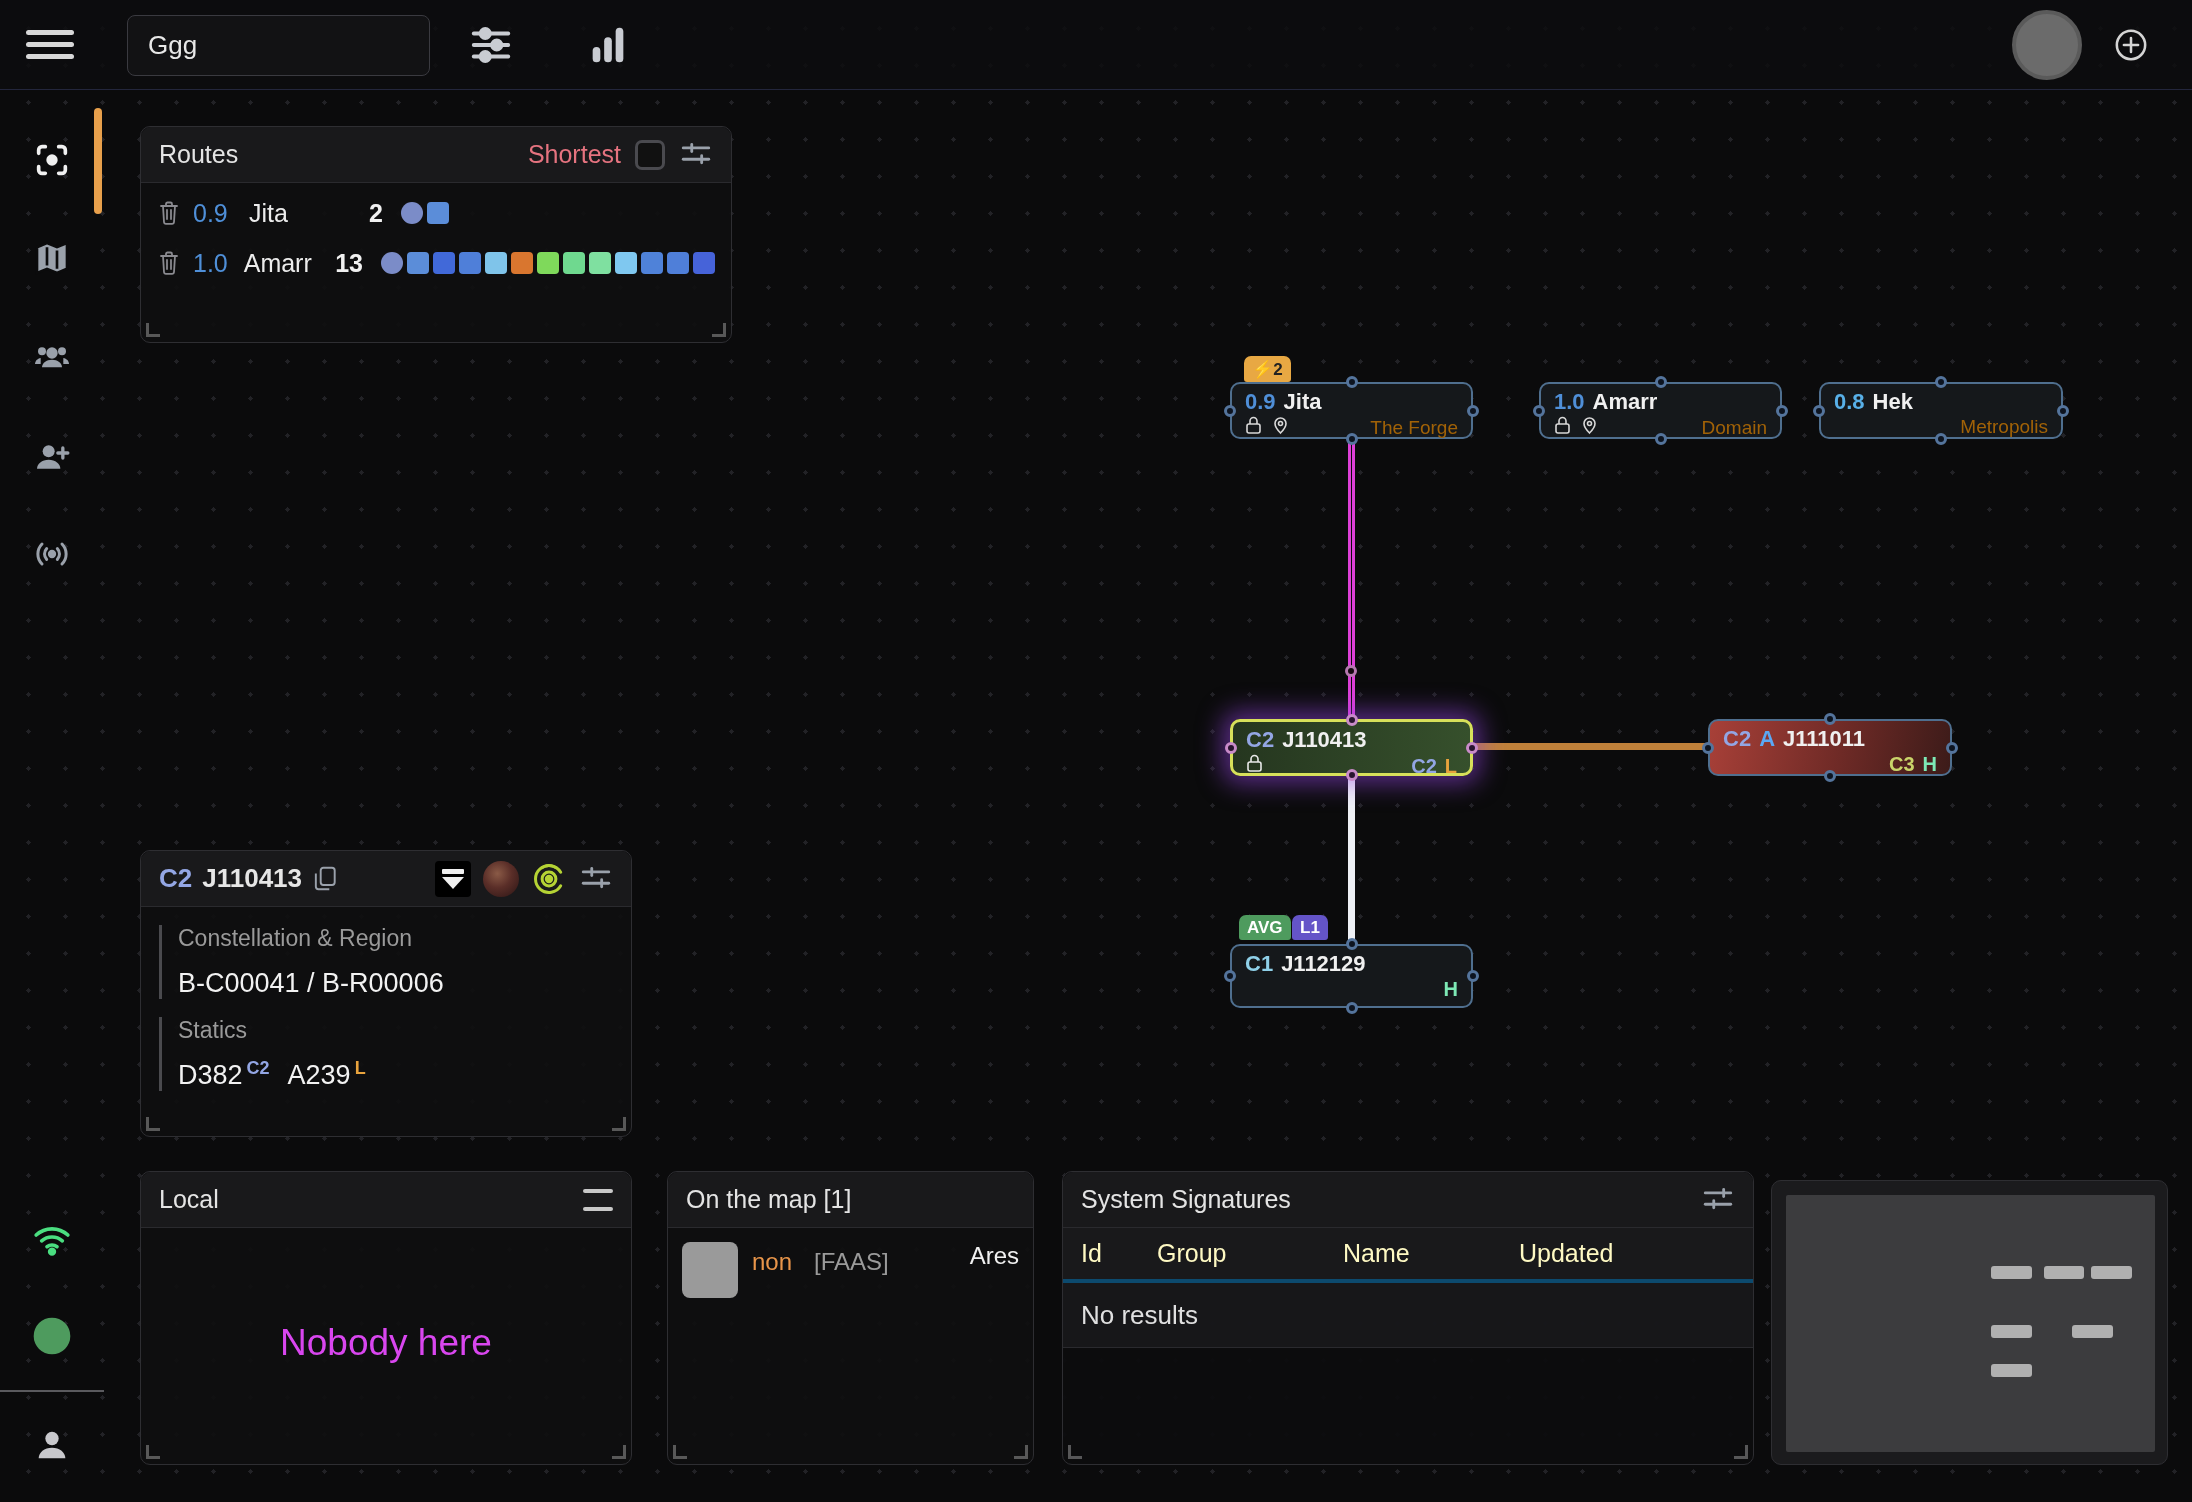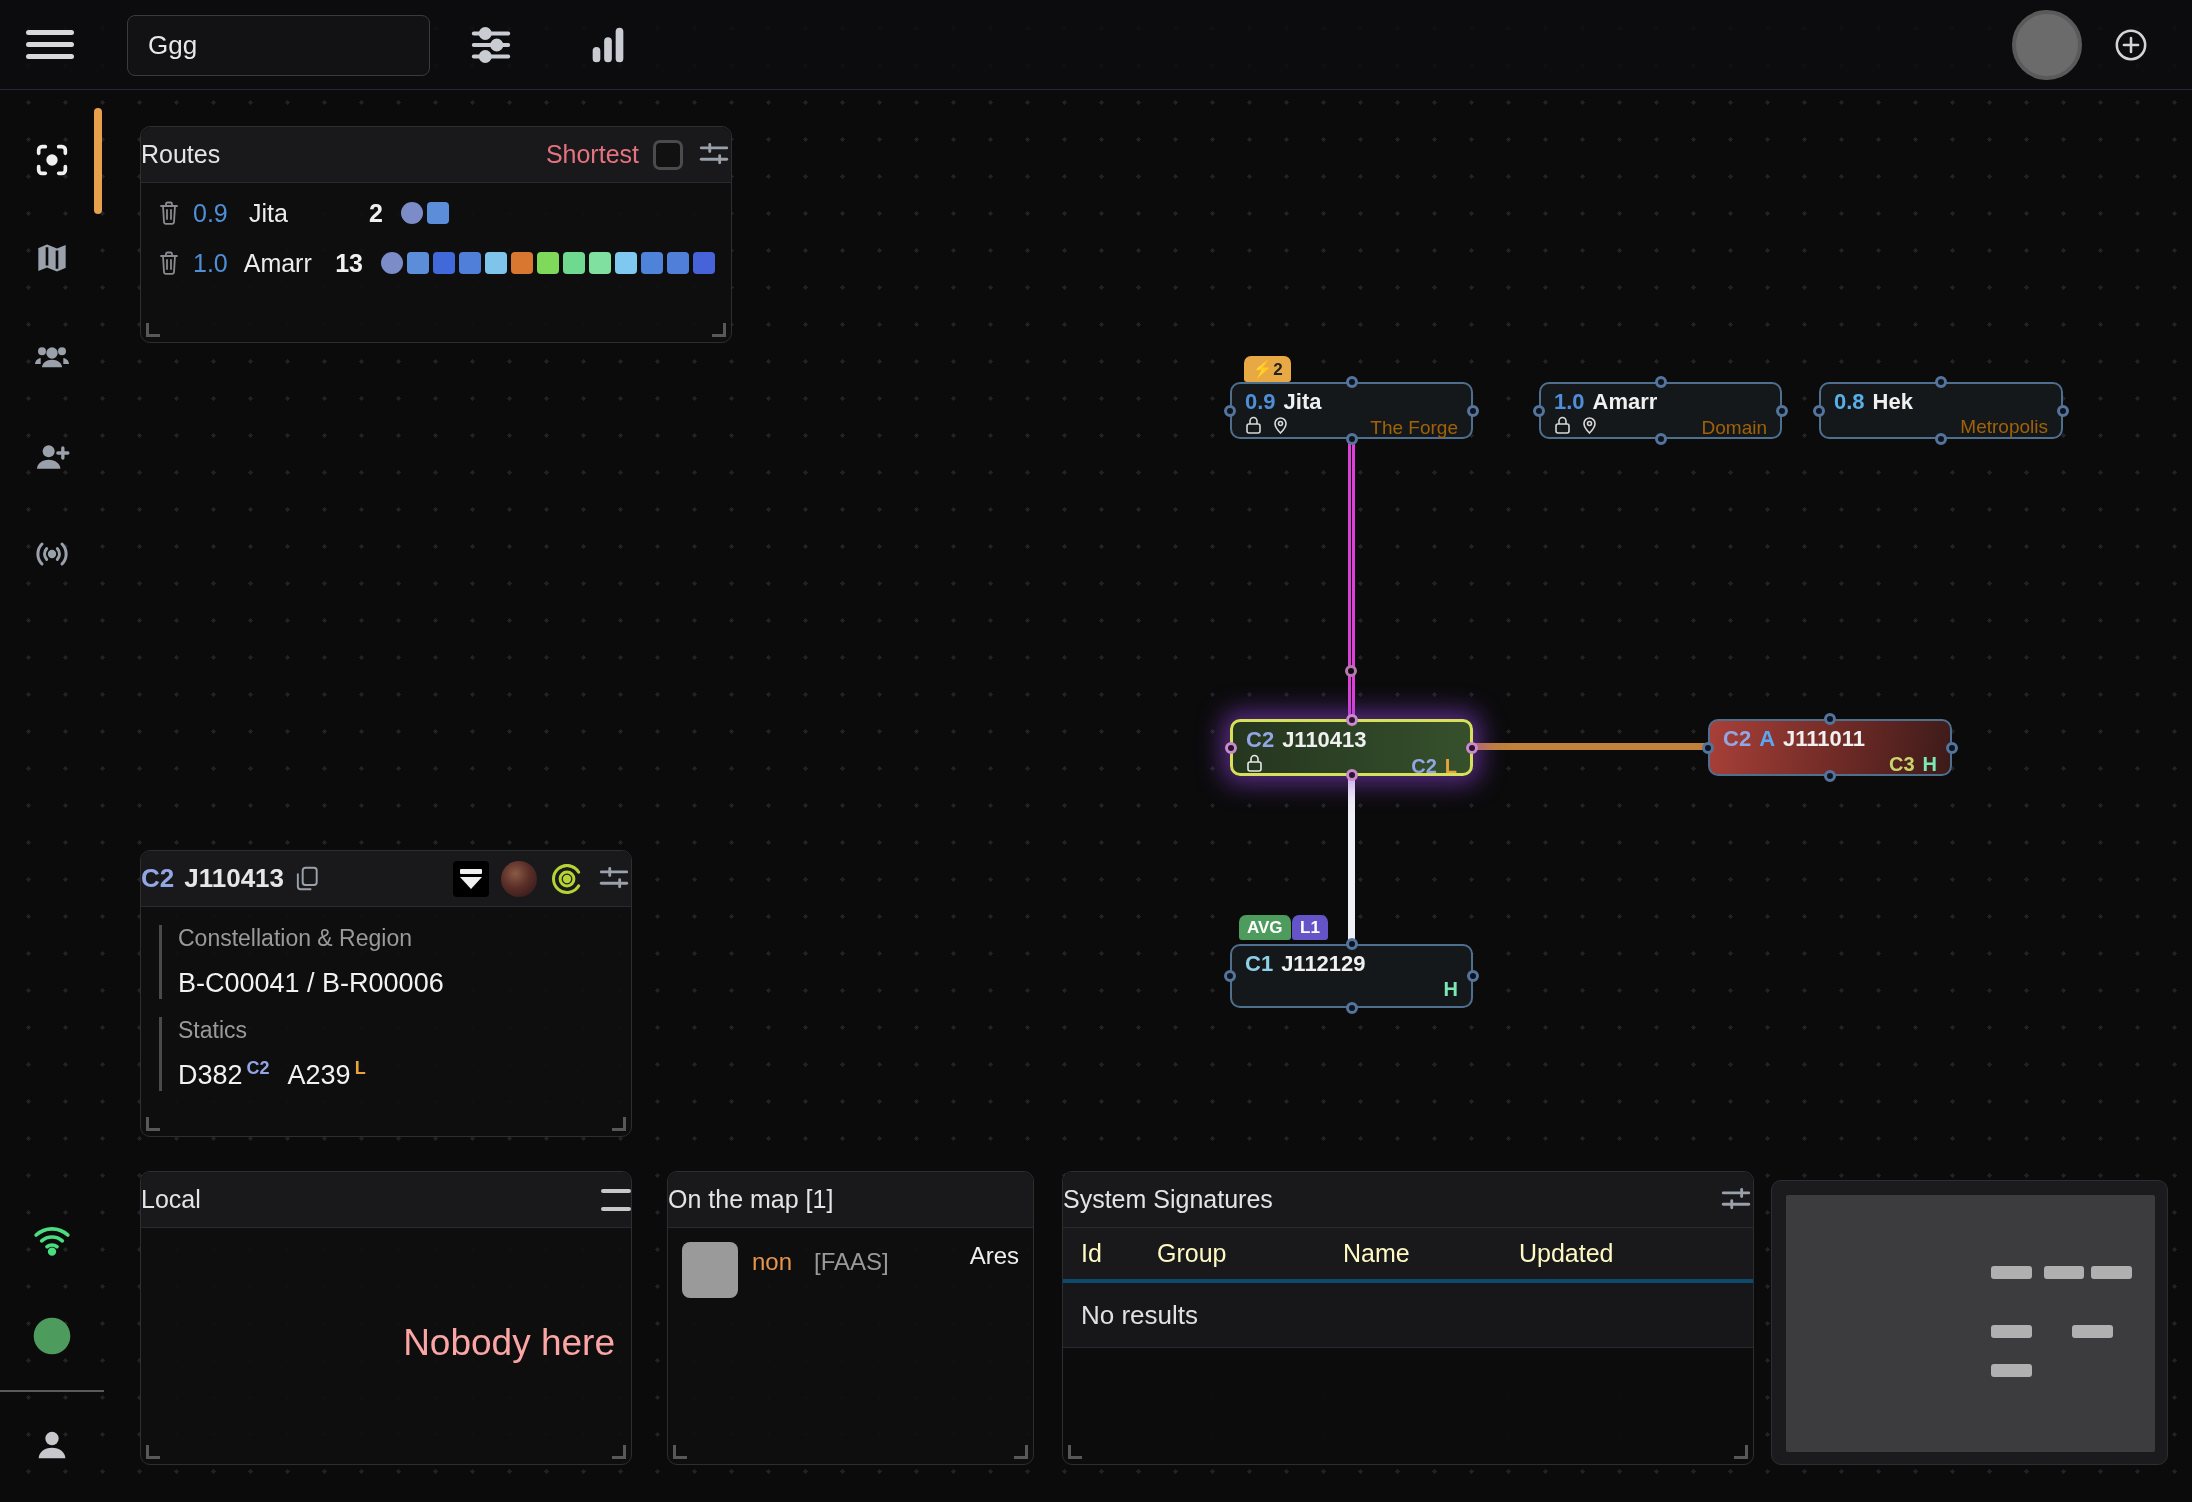--- a/index.html
+++ b/index.html
@@ -28,21 +28,21 @@
   .sb-icon { position:absolute; left:50%; transform:translateX(-50%); width:40px; height:40px; color:#9aa1ab; }
   .sb-icon svg { width:100%; height:100%; }
   .sb-active-bar { position:absolute; left:94px; top:18px; width:8px; height:106px;
     background:#e8a04c; border-radius:5px; }
   .sb-divider { position:absolute; left:0; top:1300px; width:104px; height:2px; background:#5a5a5e; }
 
   
   .panel { position:absolute; background:rgba(15,15,16,0.93); border:1px solid #2e2e32;
     border-radius:10px; z-index:30; }
   .panel-header { height:56px; background:rgba(26,26,28,0.95); border-bottom:1px solid #2a2a2e;
-    border-radius:10px 10px 0 0; display:flex; align-items:center; padding:0 0; }
+    border-radius:10px 10px 0 0; display:flex; align-items:center; padding:0 18px; }
   .panel-title { font-size:25px; color:#e4e4e4; }
   .corner { position:absolute; width:14px; height:14px; opacity:.6; }
   .corner.bl { left:5px; bottom:5px; border-left:3px solid #8a8a8a; border-bottom:3px solid #8a8a8a; }
   .corner.br { right:5px; bottom:5px; border-right:3px solid #8a8a8a; border-bottom:3px solid #8a8a8a; }
 
   
   .routes-panel { left:140px; top:126px; width:592px; height:217px; }
   .routes-header-right { margin-left:auto; display:flex; align-items:center; gap:14px; }
   .shortest-label { color:#e5737f; font-size:25px; }
   .shortest-checkbox { width:30px; height:30px; border:3px solid #4a4a4f; border-radius:7px;
@@ -117,22 +117,22 @@
   .info-label { color:#9a9a9a; font-size:23px; }
   .info-value { color:#f2f2f2; font-size:27px; margin-top:16px; }
   .statics-line { display:flex; align-items:flex-start; gap:4px; }
   .static-sup { font-size:18px; font-weight:bold; position:relative; top:-2px; margin-right:14px; }
 
   
   .local-panel { left:140px; top:1171px; width:492px; height:294px; }
   .equals-icon { margin-left:auto; width:30px; height:22px; display:flex; flex-direction:column;
     justify-content:space-between; cursor:pointer; }
   .equals-icon span { height:4px; background:#c8c8c8; border-radius:2px; }
-  .local-empty { position:absolute; left:0; right:16px; top:150px; text-align:right;
-    font-size:37px; color:#fca5a5; }
+  .local-empty { position:absolute; left:0; right:0; top:150px; text-align:center;
+    font-size:37px; color:#d946ef; }
 
   
   .onmap-panel { left:667px; top:1171px; width:367px; height:294px; }
   .pilot-row { display:flex; align-items:flex-start; margin:14px 14px 0 14px; gap:14px; }
   .pilot-avatar { width:56px; height:56px; background:#9a9a9a; border-radius:8px; flex:0 0 auto; }
   .pilot-name { color:#e8954a; font-size:24px; margin-top:6px; }
   .pilot-corp { color:#9a9a9a; font-size:24px; margin-top:6px; margin-left:8px; }
   .pilot-ship { margin-left:auto; color:#f0f0f0; font-size:24px; }
 
   

